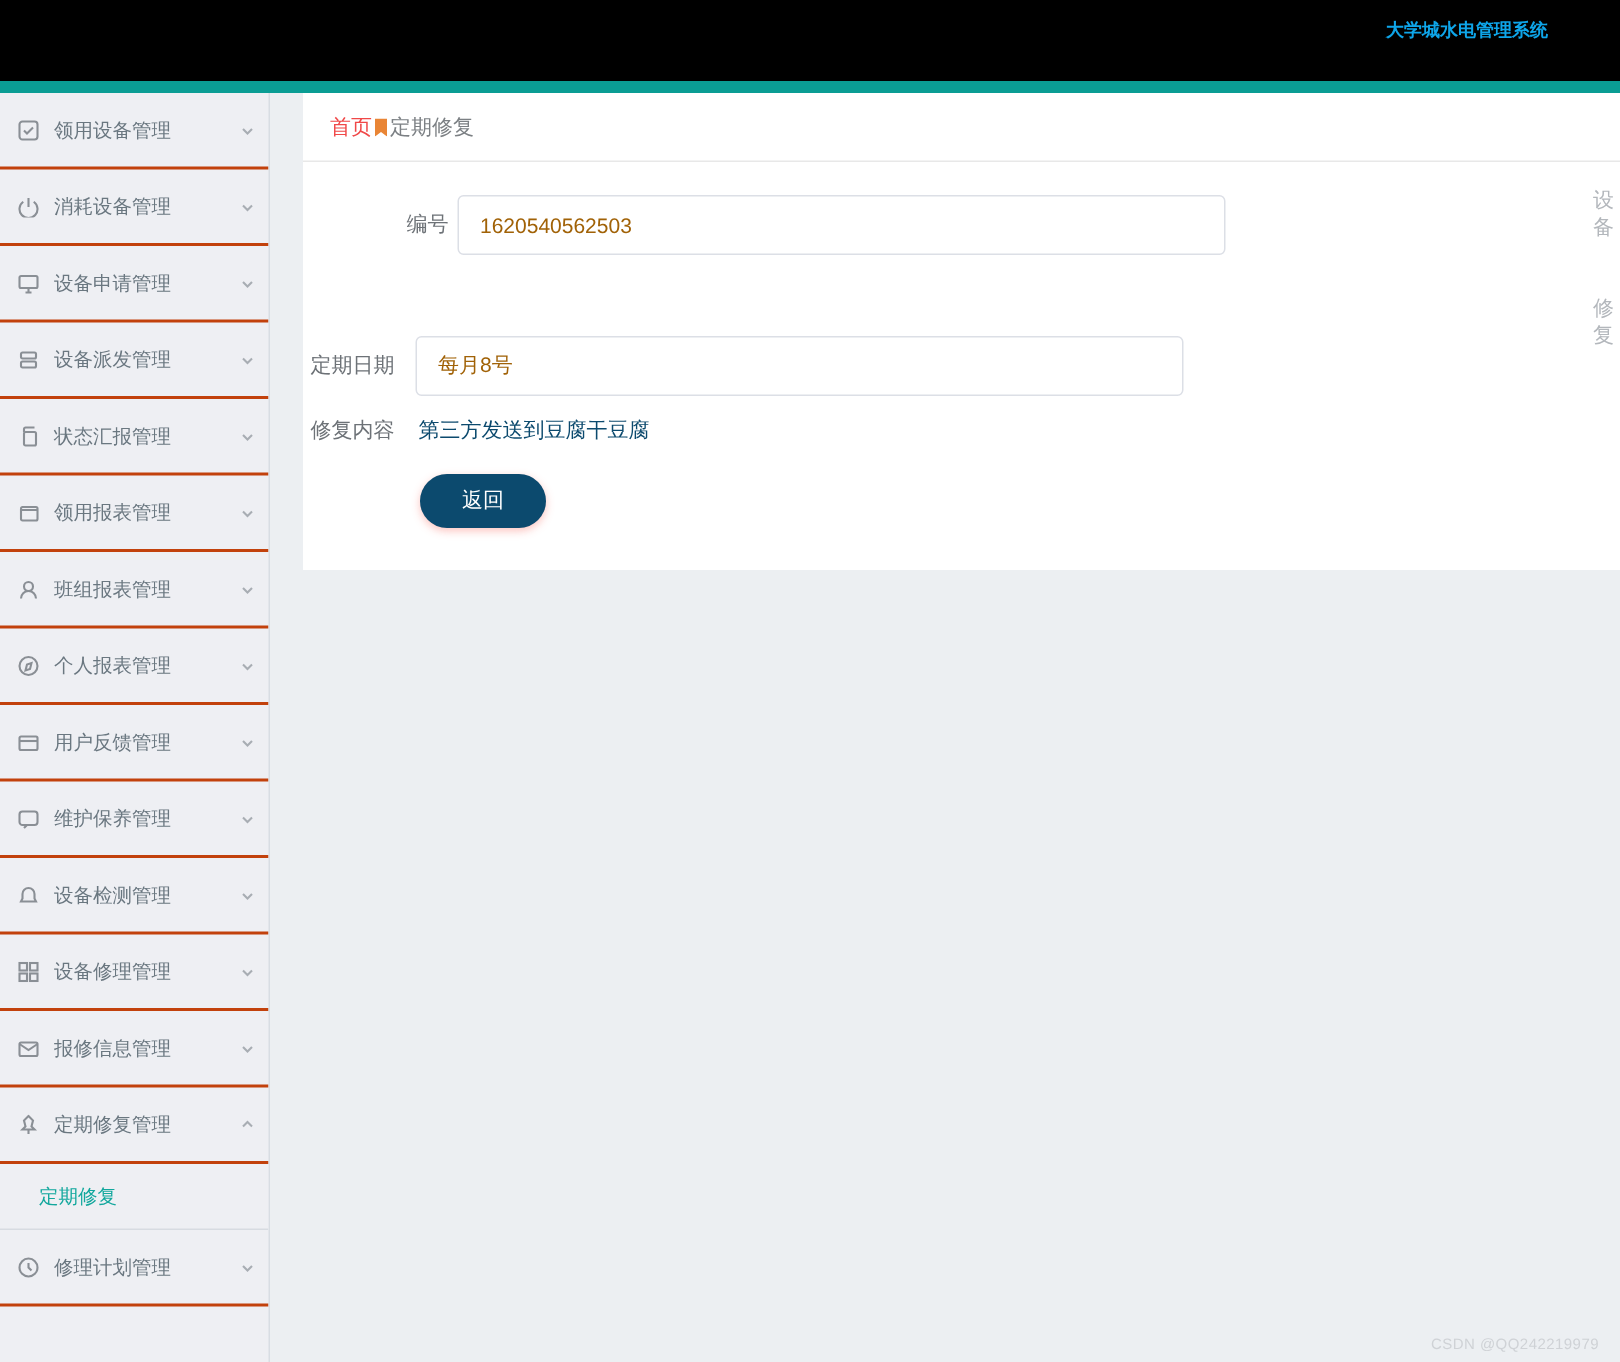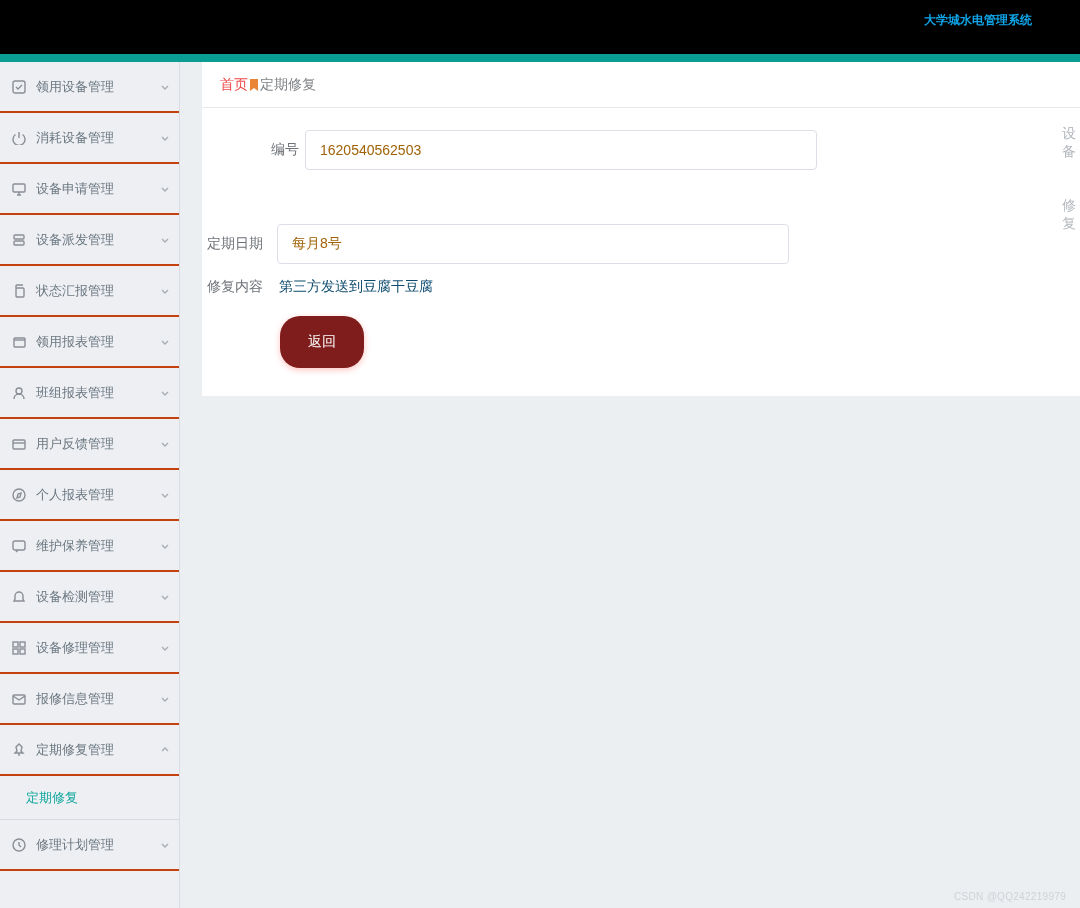--- a/index.html
+++ b/index.html
@@ -177,23 +177,23 @@
     .static-text {
       font-size: 14px;
       color: #0c4a6e;
       padding-left: 2px;
     }
 
     .return-btn {
       display: inline-flex;
       align-items: center;
       justify-content: center;
-      height: 52px;
+      height: 36px;
       padding: 0 28px;
-      background: #7f1d1d;
+      background: #0c4a6e;
       color: #fff;
       font-size: 14px;
       border: none;
       border-radius: 20px;
       cursor: pointer;
       margin-left: 70px;
       margin-top: 6px;
       box-shadow: 0 2px 6px rgba(245,85,74,0.35);
     }
 
@@ -282,34 +282,34 @@
           <circle cx="7" cy="5" r="3"></circle>
           <path d="M2 13c0-2.8 2.2-5 5-5s5 2.2 5 5"></path>
         </svg>
         <span class="label">班组报表管理</span>
         <svg class="chev" viewBox="0 0 10 10">
           <path d="M2 4l3 3 3-3"></path>
         </svg>
       </div>
       <div class="side-item">
         <svg class="icon" viewBox="0 0 14 14">
+          <circle cx="7" cy="7" r="6"></circle>
+          <path d="M9 5l-1 4-3 1 1-4z"></path>
+        </svg>
+        <span class="label">个人报表管理</span>
+        <svg class="chev" viewBox="0 0 10 10">
+          <path d="M2 4l3 3 3-3"></path>
+        </svg>
+      </div>
+      <div class="side-item">
+        <svg class="icon" viewBox="0 0 14 14">
           <rect x="1" y="3" width="12" height="9" rx="1"></rect>
           <path d="M1 6h12"></path>
         </svg>
         <span class="label">用户反馈管理</span>
-        <svg class="chev" viewBox="0 0 10 10">
-          <path d="M2 4l3 3 3-3"></path>
-        </svg>
-      </div>
-      <div class="side-item">
-        <svg class="icon" viewBox="0 0 14 14">
-          <circle cx="7" cy="7" r="6"></circle>
-          <path d="M9 5l-1 4-3 1 1-4z"></path>
-        </svg>
-        <span class="label">个人报表管理</span>
         <svg class="chev" viewBox="0 0 10 10">
           <path d="M2 4l3 3 3-3"></path>
         </svg>
       </div>
       <div class="side-item">
         <svg class="icon" viewBox="0 0 14 14">
           <rect x="1" y="2" width="12" height="9" rx="2"></rect>
           <path d="M4 13l2-2"></path>
         </svg>
         <span class="label">维护保养管理</span>

